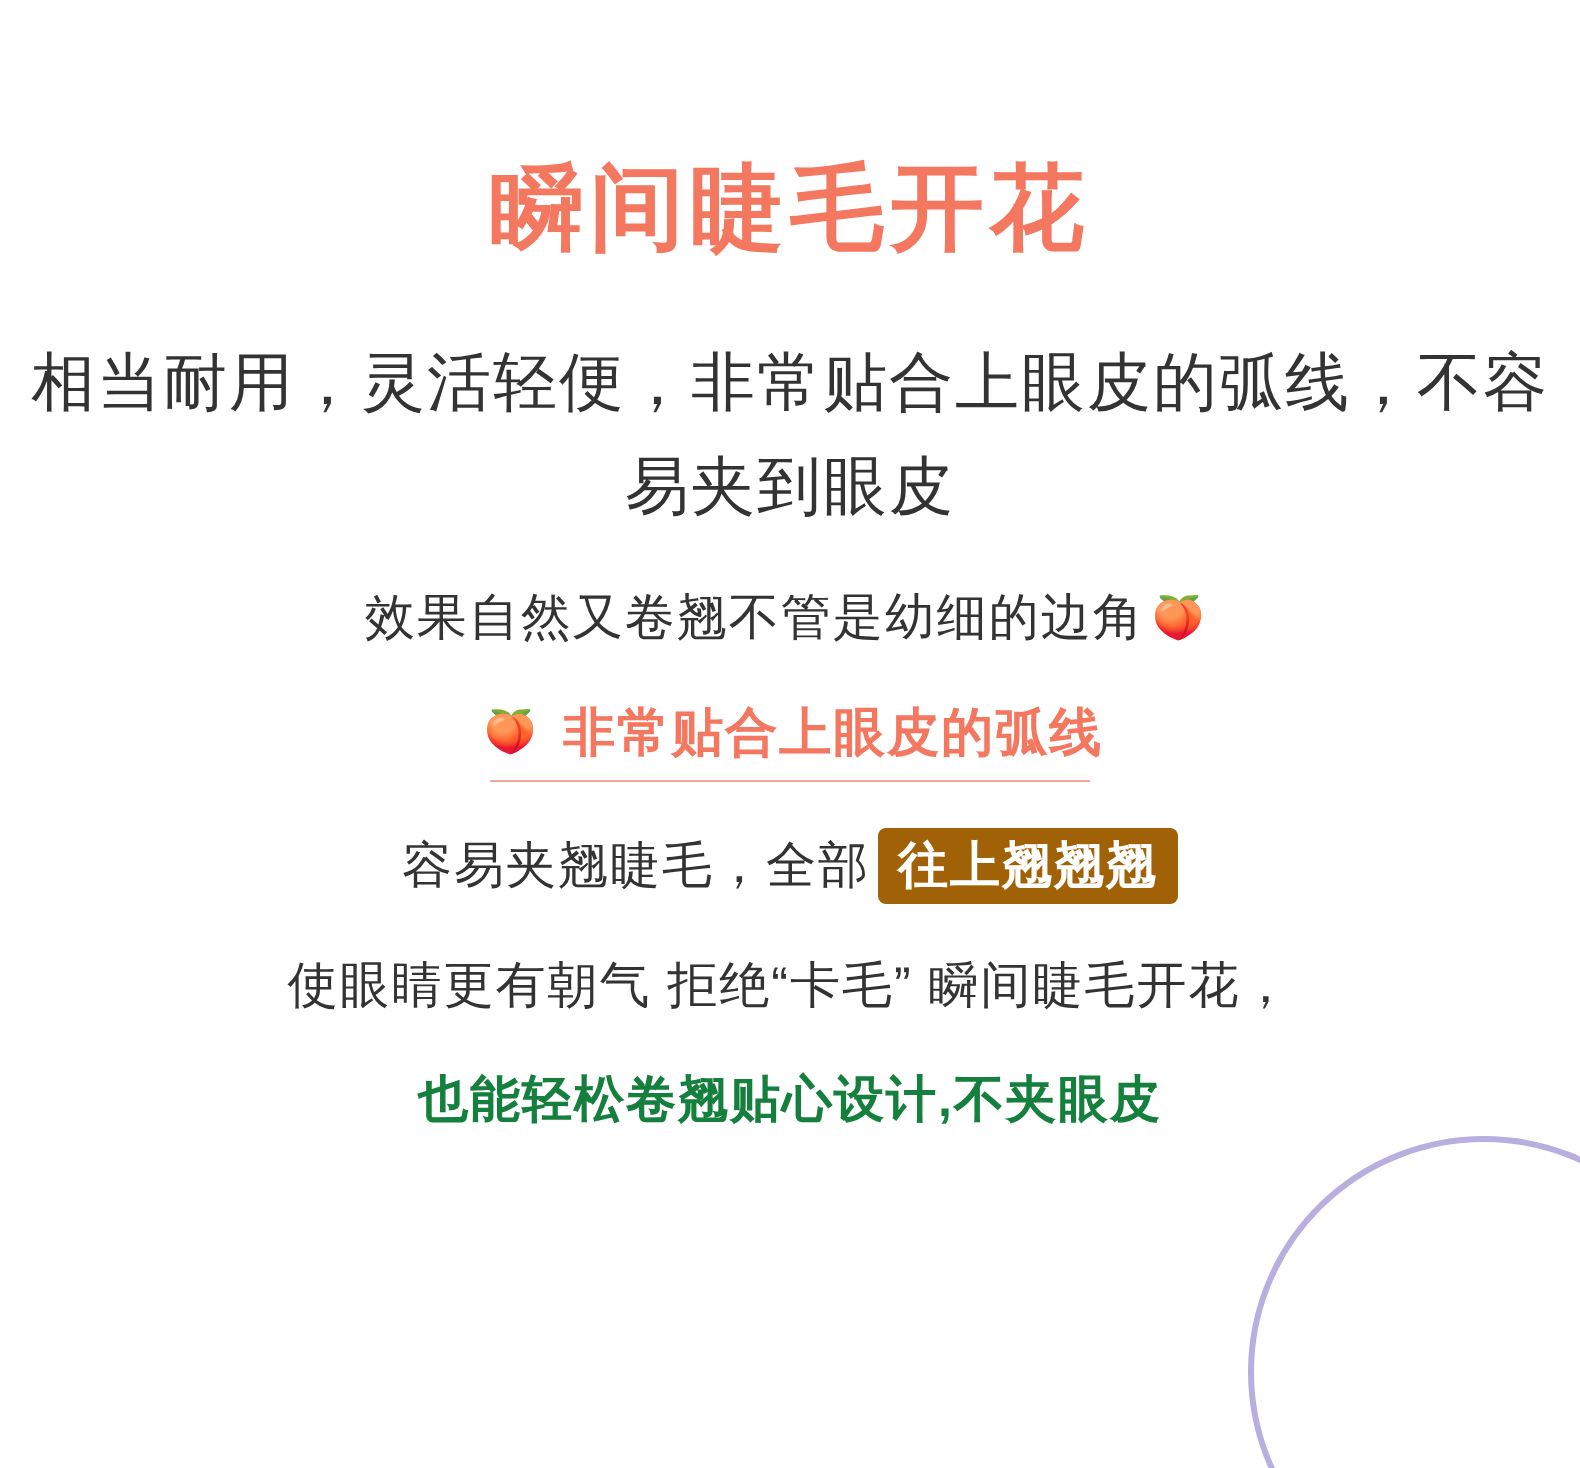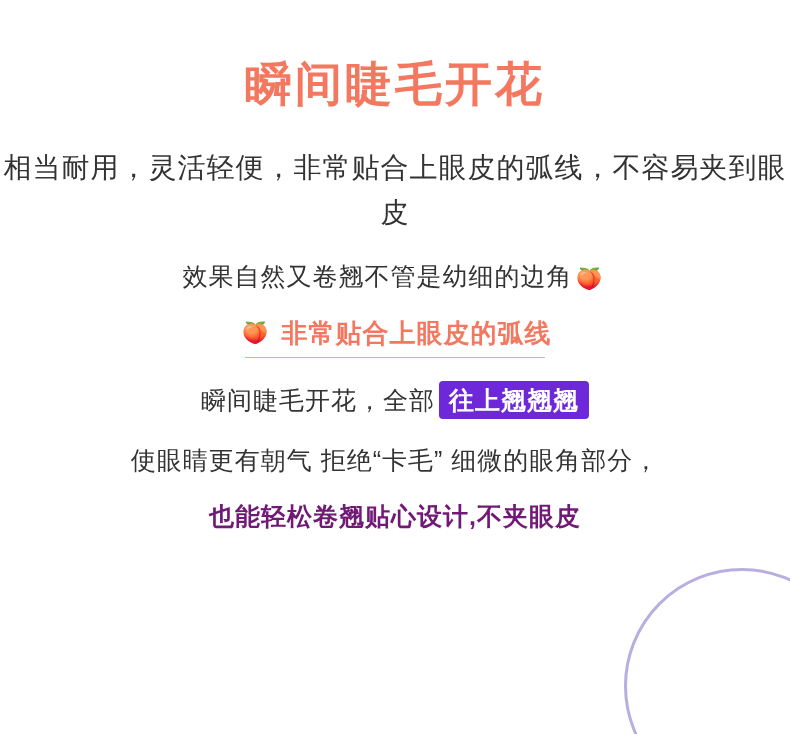--- a/index.html
+++ b/index.html
@@ -28,40 +28,40 @@
     width: 230px;
     height: 230px;
     border-radius: 50%;
     border: 3px solid #b9aee0;
     background: transparent;
     pointer-events: none;
   }
   .content {
     position: relative;
     z-index: 2;
-    padding-top: 56px;
+    padding-top: 76px;
     text-align: center;
   }
   .headline {
     font-size: 47px;
     font-weight: bold;
     color: #f4785f;
     letter-spacing: 3px;
     line-height: 1.2;
     margin: 0 0 34px 0;
   }
   .line {
     font-size: 25px;
     color: #333333;
     line-height: 1.6;
     margin: 0 0 20px 0;
     letter-spacing: 1px;
   }
   .line.body-wide {
-    font-size: 28px;
+    font-size: 32px;
   }
   .line.second {
     margin-bottom: 20px;
   }
   .emoji {
     display: inline-block;
     font-size: 21px;
     vertical-align: middle;
     margin: 0 4px;
   }
@@ -78,32 +78,32 @@
   }
   .divider {
     width: 300px;
     height: 1px;
     background: #f0a79a;
     margin: 6px auto 22px auto;
     border: none;
   }
   .highlight {
     display: inline-block;
-    background: #6d28d9;
+    background: #a16207;
     color: #ffffff;
     font-weight: bold;
     padding: 3px 10px;
     border-radius: 4px;
     margin-left: 4px;
     line-height: 1.3;
   }
   .accent-line {
     font-size: 25px;
     font-weight: bold;
-    color: #701a75;
+    color: #15803d;
     letter-spacing: 1px;
     margin: 16px 0 0 0;
   }
   .spaced {
     letter-spacing: 1px;
   }
 </style>
 </head>
 <body>
 
@@ -122,21 +122,21 @@
     </p>
 
     <div class="subhead">
       <span class="emoji">🍑</span>
       <span>非常贴合上眼皮的弧线</span>
     </div>
     <hr class="divider">
 
 
     <p class="line">
-      <span>瞬间睫毛开花，全部</span><span class="highlight">往上翘翘翘</span>
+      <span>容易夹翘睫毛，全部</span><span class="highlight">往上翘翘翘</span>
     </p>
 
-    <p class="line spaced">使眼睛更有朝气 拒绝“卡毛” 细微的眼角部分，</p>
+    <p class="line spaced">使眼睛更有朝气 拒绝“卡毛” 瞬间睫毛开花，</p>
 
     <p class="accent-line">也能轻松卷翘贴心设计,不夹眼皮</p>
 
   </div>
 </div>
 
 </body></html>

